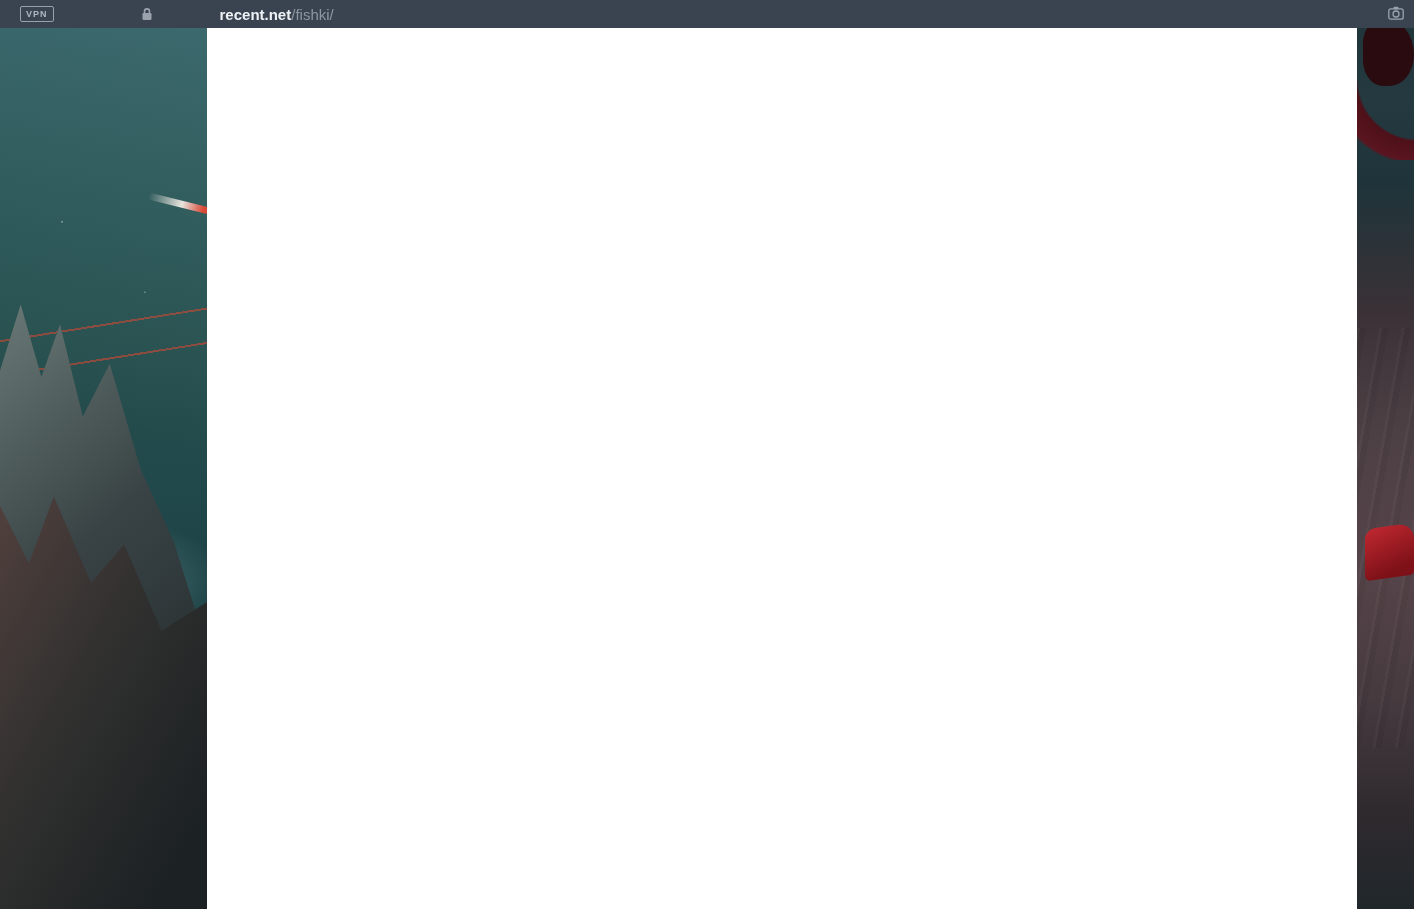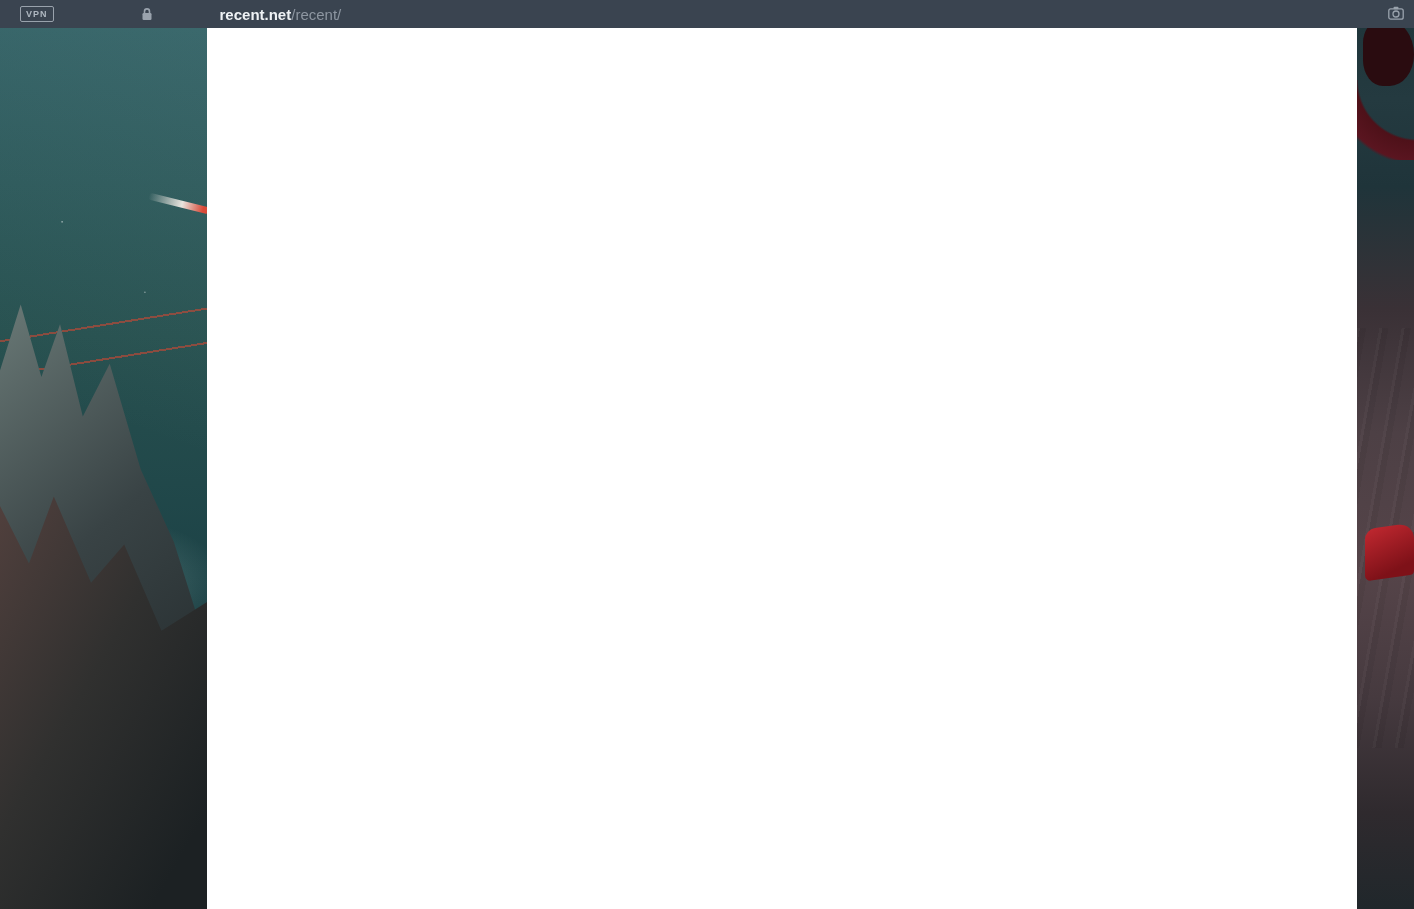--- a/index.html
+++ b/index.html
@@ -140,21 +140,21 @@
 </div>
 
 <div class="abs page"></div>
 
 <div class="abs topbar">
   <span class="vpn-badge">VPN</span>
   <svg class="lock" viewBox="0 0 14 14">
     <rect x="2.5" y="6" width="9" height="7" rx="1.2" fill="#9aa3ad"></rect>
     <path d="M4.5 6 V4.4 a2.5 2.5 0 0 1 5 0 V6" fill="none" stroke="#9aa3ad" stroke-width="1.6"></path>
   </svg>
-  <span class="urltext"><b>recent.net</b><span class="path">/recent/</span></span>
+  <span class="urltext"><b>recent.net</b><span class="path">/fishki/</span></span>
   <svg class="cam" viewBox="0 0 16 14">
     <rect x="0.8" y="2.8" width="14.4" height="10.4" rx="2" fill="none" stroke="#9aa3ad" stroke-width="1.3"></rect>
     <rect x="5.5" y="0.8" width="5" height="2.5" rx="1" fill="#9aa3ad"></rect>
     <circle cx="8" cy="8" r="3" fill="none" stroke="#9aa3ad" stroke-width="1.3"></circle>
   </svg>
 </div>
 
 <div class="abs divider" id="divider-top"></div>
 
 <div class="abs title-row">

